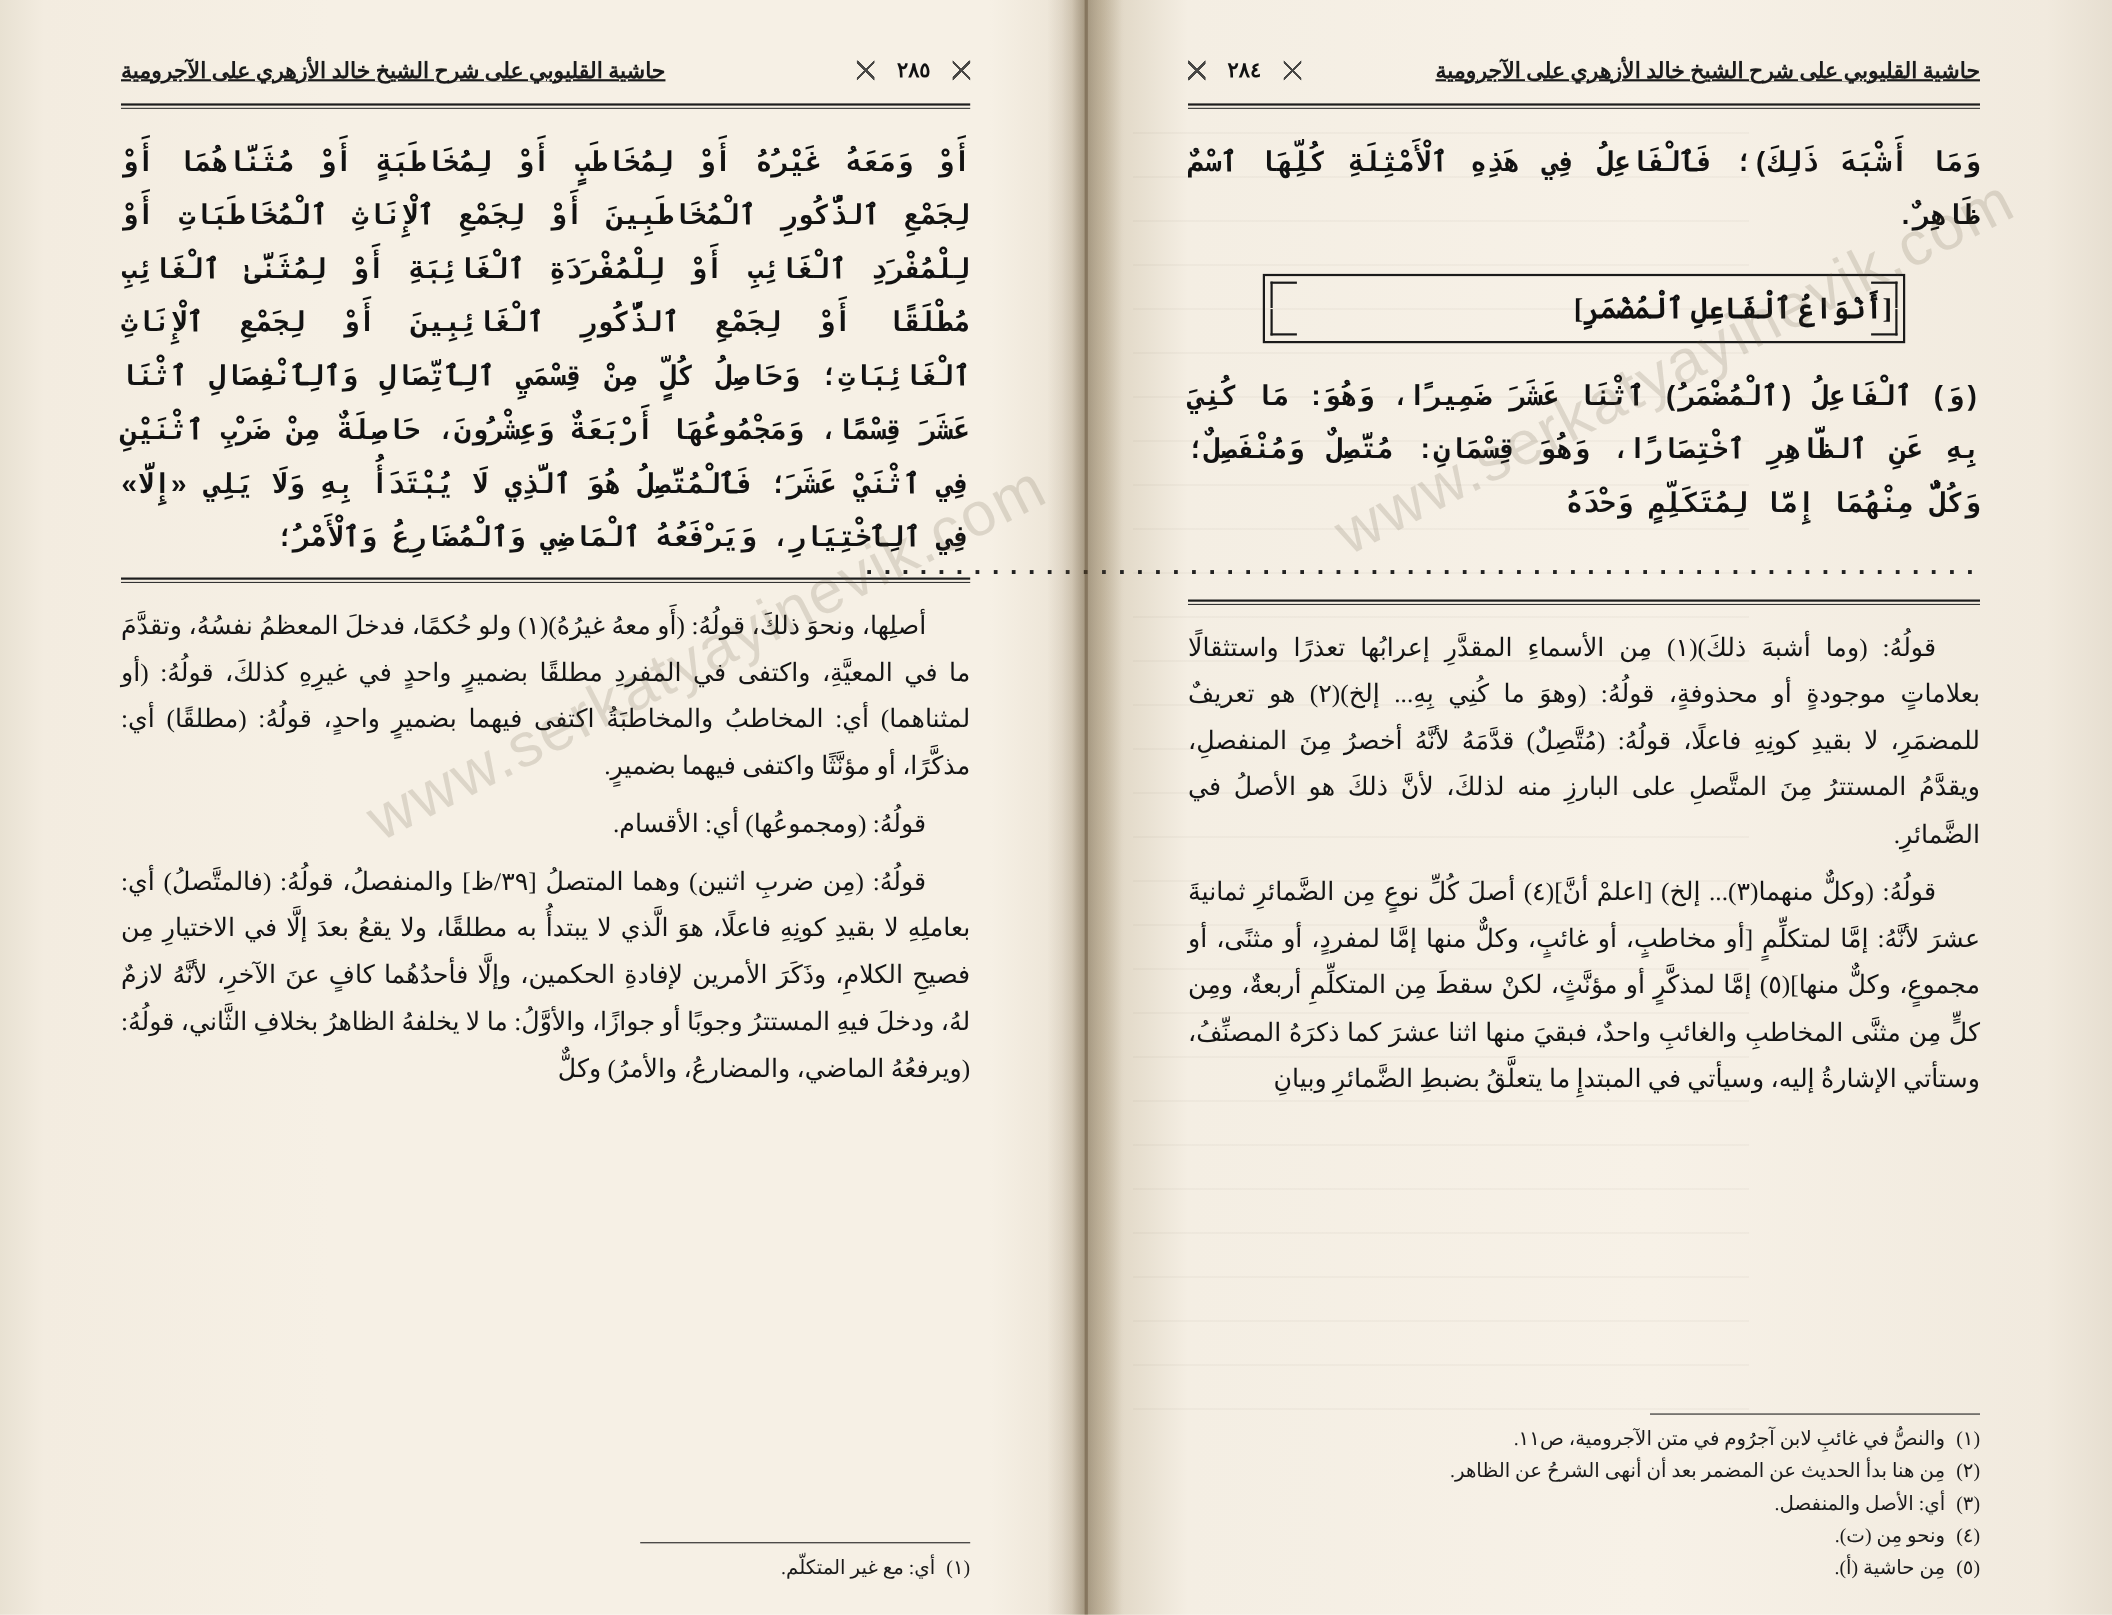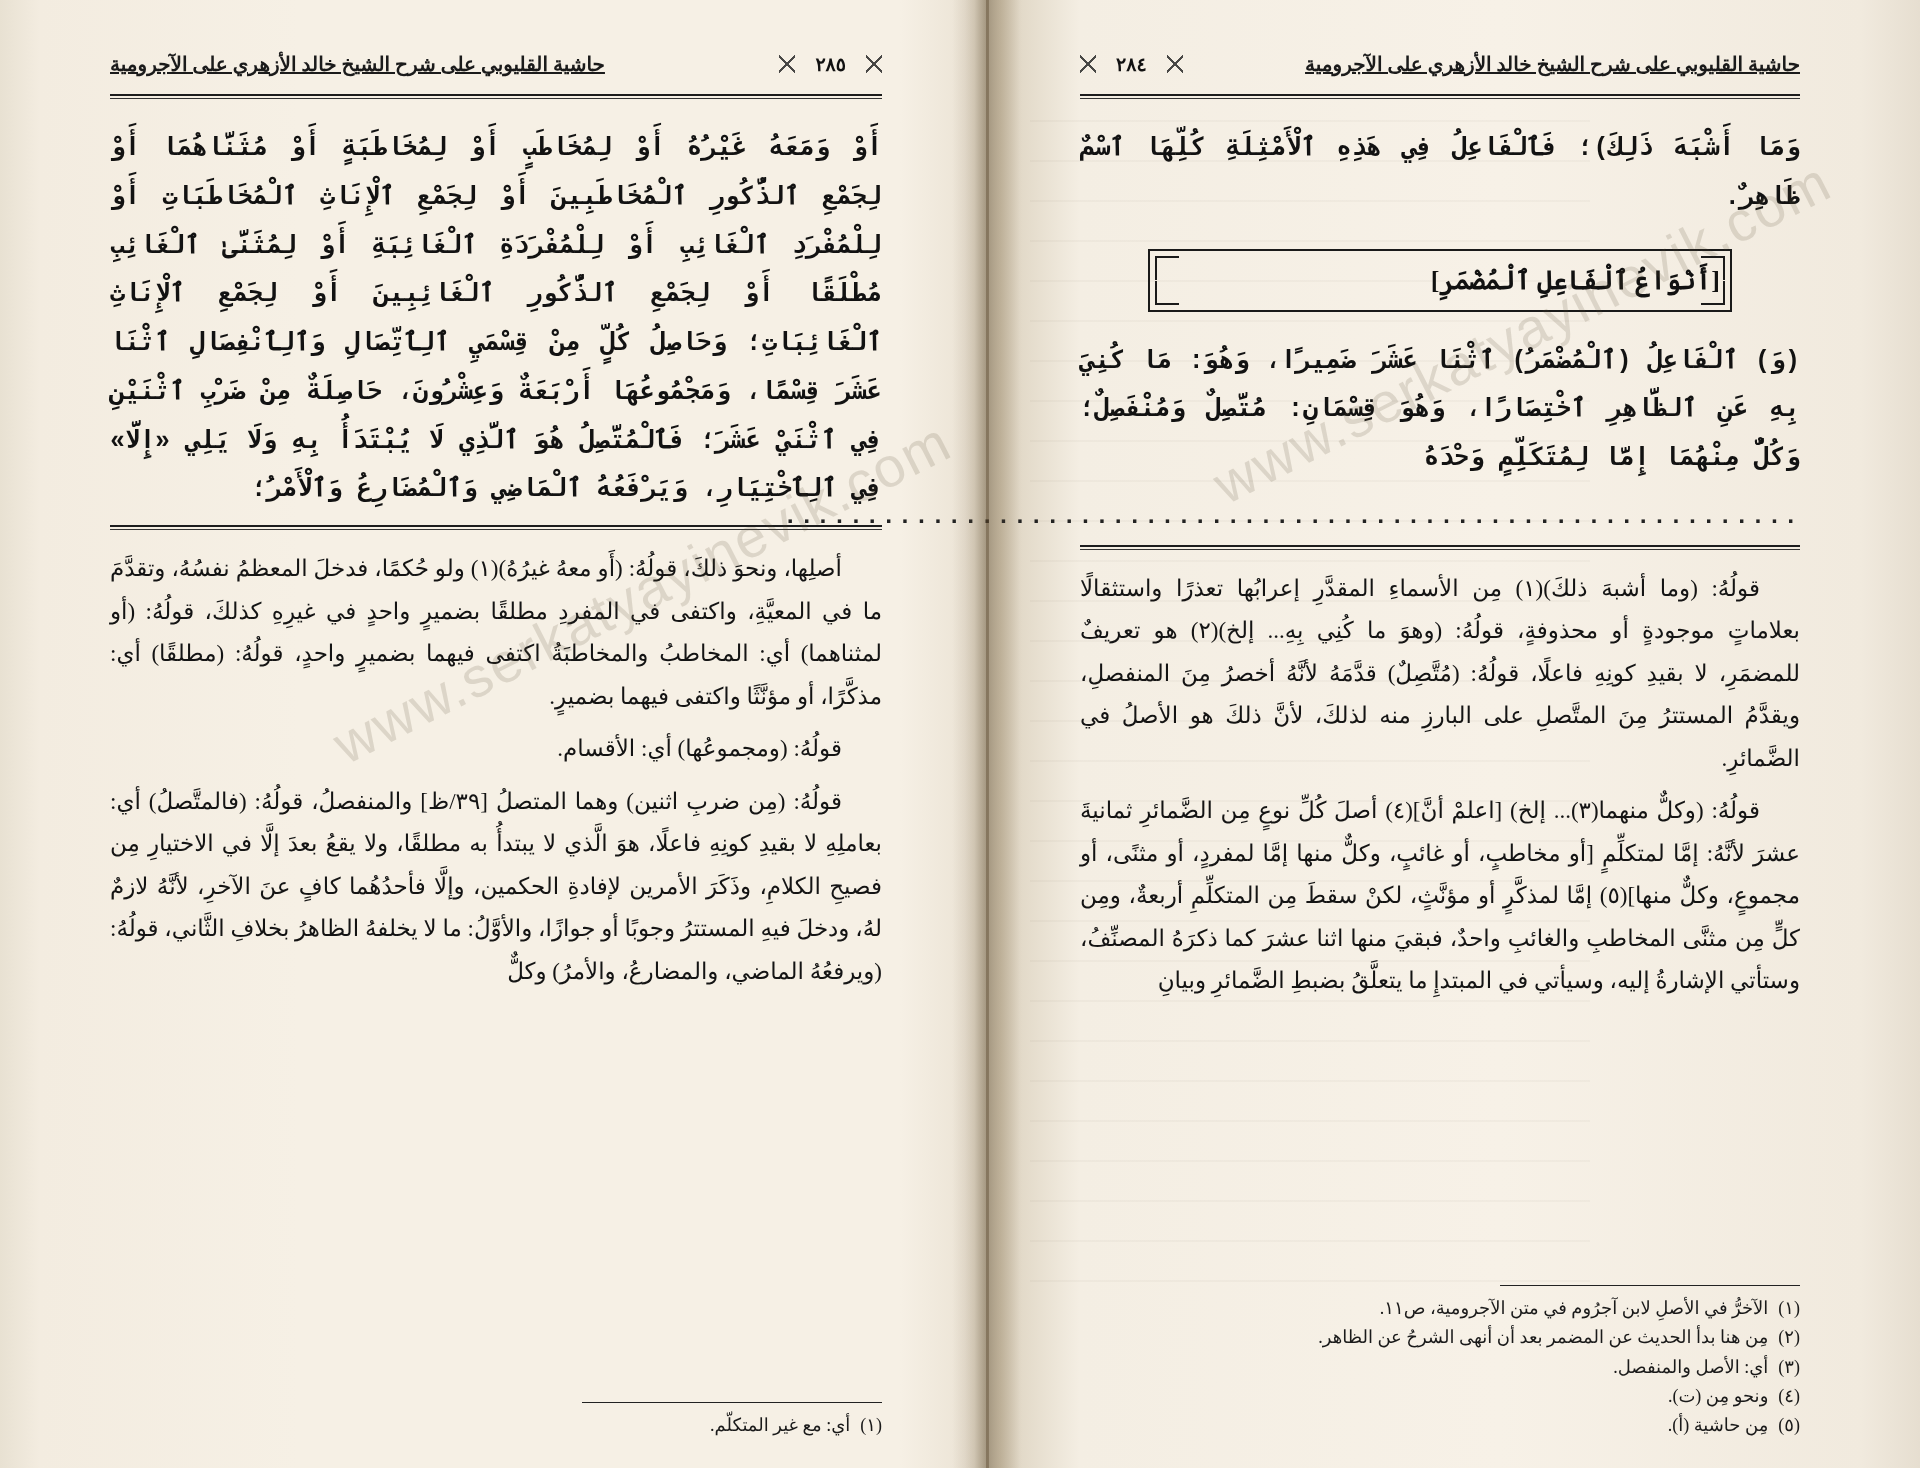--- a/index.html
+++ b/index.html
@@ -282,21 +282,21 @@
 
     <div class="commentary">
       <p class="para">قولُهُ: (وما أشبهَ ذلكَ)(١) مِن الأسماءِ المقدَّرِ إعرابُها تعذرًا واستثقالًا بعلاماتٍ موجودةٍ أو محذوفةٍ، قولُهُ: (وهوَ ما كُنِي بِهِ... إلخ)(٢) هو تعريفٌ للمضمَرِ، لا بقيدِ كونِهِ فاعلًا، قولُهُ: (مُتَّصِلٌ) قدَّمَهُ لأنَّهُ أخصرُ مِنَ المنفصلِ، ويقدَّمُ المستترُ مِنَ المتَّصلِ على البارزِ منه لذلكَ، لأنَّ ذلكَ هو الأصلُ في الضَّمائرِ.</p>
       <p class="para">قولُهُ: (وكلٌّ منهما(٣)... إلخ) [اعلمْ أنَّ](٤) أصلَ كُلِّ نوعٍ مِن الضَّمائرِ ثمانيةَ عشرَ لأنَّهُ: إمَّا لمتكلِّمٍ [أو مخاطبٍ، أو غائبٍ، وكلٌّ منها إمَّا لمفردٍ، أو مثنًى، أو مجموعٍ، وكلٌّ منها](٥) إمَّا لمذكَّرٍ أو مؤنَّثٍ، لكنْ سقطَ مِن المتكلِّمِ أربعةٌ، ومِن كلٍّ مِن مثنَّى المخاطبِ والغائبِ واحدٌ، فبقيَ منها اثنا عشرَ كما ذكرَهُ المصنِّفُ، وستأتي الإشارةُ إليه، وسيأتي في المبتدإِ ما يتعلَّقُ بضبطِ الضَّمائرِ وبيانِ</p>
     </div>
 
     <div class="footnotes">
       <hr class="fn-rule">
       <div class="fn-item">
         <span class="fn-num">(١)</span>
-        <span class="fn-txt">الآخرُّ في الأصلِ لابن آجرُوم في متن الآجرومية، ص١١.</span>
+        <span class="fn-txt">والنصُّ في غائبِ لابن آجرُوم في متن الآجرومية، ص١١.</span>
       </div>
       <div class="fn-item">
         <span class="fn-num">(٢)</span>
         <span class="fn-txt">مِن هنا بدأ الحديث عن المضمر بعد أن أنهى الشرحُ عن الظاهر.</span>
       </div>
       <div class="fn-item">
         <span class="fn-num">(٣)</span>
         <span class="fn-txt">أي: الأصل والمنفصل.</span>
       </div>
       <div class="fn-item">

